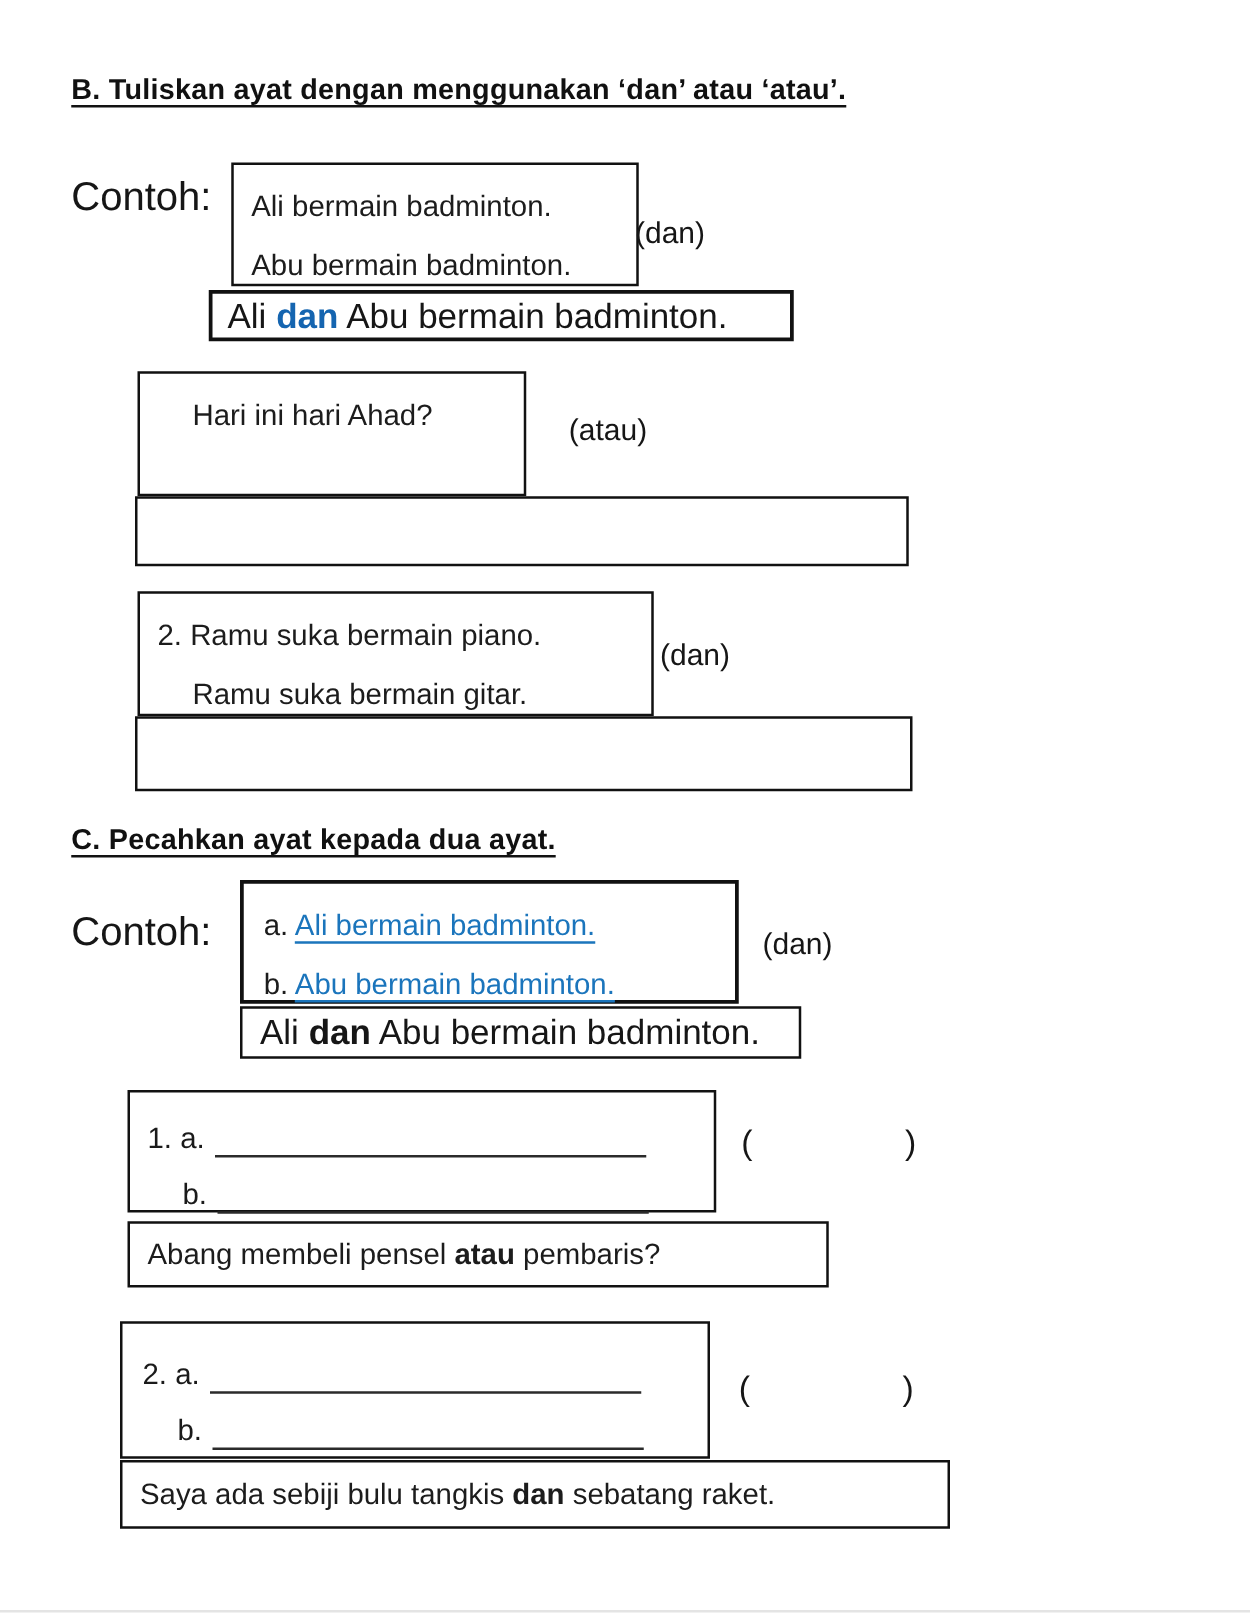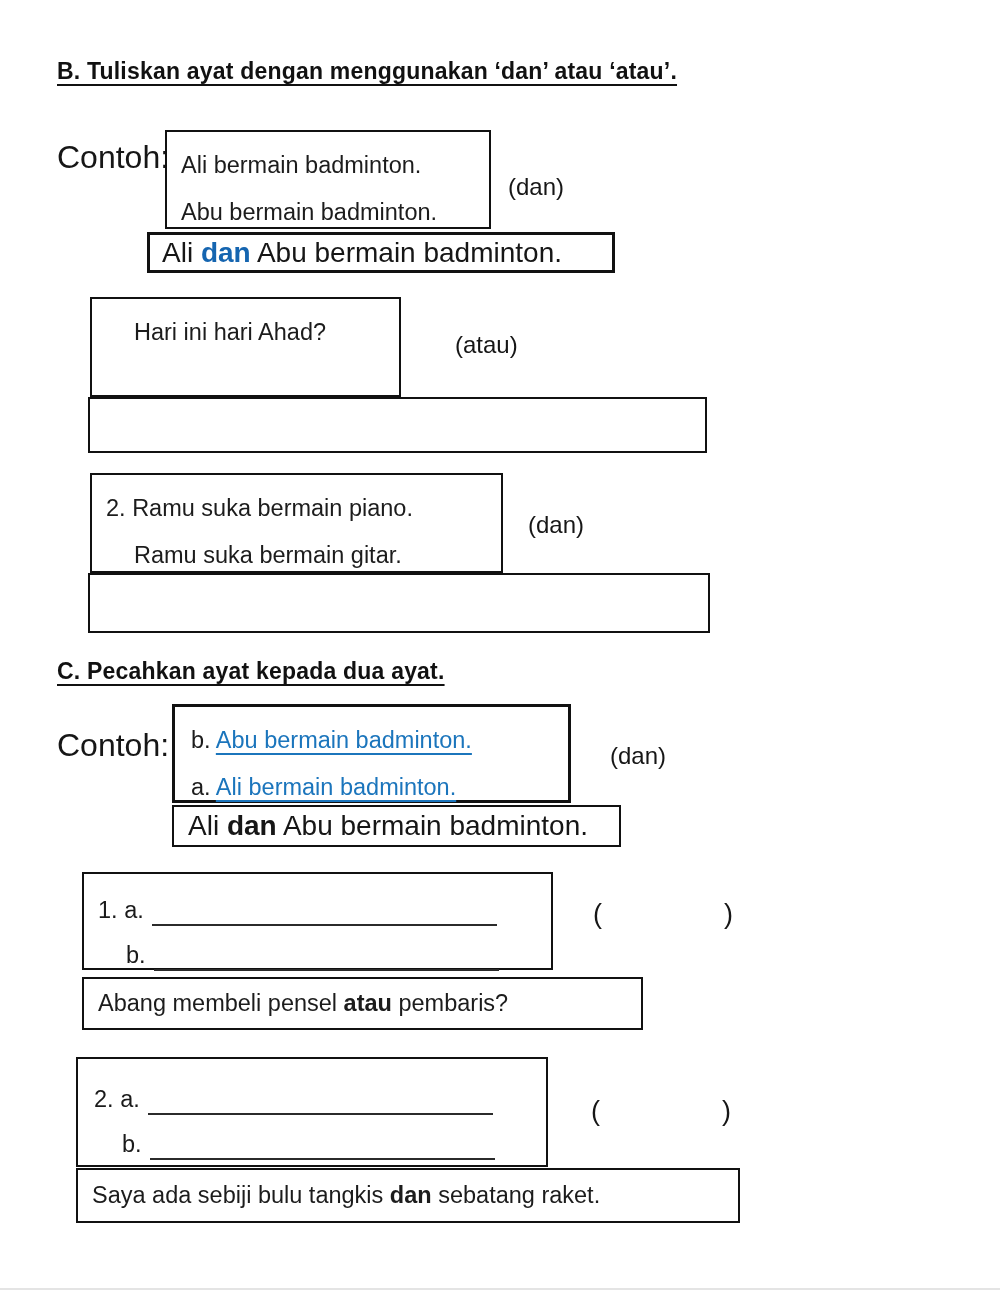--- a/index.html
+++ b/index.html
@@ -9,21 +9,21 @@
     overflow:hidden;
     padding-left:31px;
   }
   .abs{position:absolute;}
   .sec-title{
     font-size:23px;font-weight:700;letter-spacing:.2px;
     text-decoration:underline;text-decoration-thickness:2px;text-underline-offset:5px;
     color:#111;
   }
   .contoh{font-size:32px;color:#161616;}
-  .box{position:absolute;border:2px solid #111;background:#fff;box-sizing:border-box;}
+  .box{position:absolute;border:2px solid #111;background:#fff;box-sizing:border-box;margin-left:20px;}
   .box.thick{border-width:3px;}
   .sent{font-size:23.5px;color:#1c1c1c;line-height:47px;white-space:nowrap;}
   .sent .ind{display:block;padding-left:28px;}
   .connector{font-size:24px;color:#161616;}
   .centered{display:flex;align-items:center;}
   .blue{color:#1b75bc;}
   .blue .b{font-weight:700;color:#1565b0;}
   .black-ans{font-size:28px;color:#161616;white-space:nowrap;}
   .black-ans .b{font-weight:700;}
   .bluelink{
@@ -78,26 +78,26 @@
   </div>
   <div class="abs connector" style="left:528px;top:511px;">(dan)</div>
   <div class="box" style="left:88px;top:573px;width:622px;height:60px;"></div>
 
   <div class="abs sec-title" style="left:57px;top:658px;">C. Pecahkan ayat kepada dua ayat.</div>
 
   <div class="abs contoh" style="left:57px;top:727px;">Contoh:</div>
 
   <div class="box thick" style="left:172px;top:704px;width:399px;height:99px;padding:10px 0 0 16px;">
     <div class="sent">
+      <span class="ab-label">a.</span>
+      <span class="bluelink">Ali bermain badminton.</span>
+    </div>
+    <div class="sent">
       <span class="ab-label">b.</span>
       <span class="bluelink">Abu bermain badminton.</span>
-    </div>
-    <div class="sent">
-      <span class="ab-label">a.</span>
-      <span class="bluelink">Ali bermain badminton.</span>
     </div>
   </div>
 
   <div class="abs connector" style="left:610px;top:742px;">(dan)</div>
 
   <div class="box centered" style="left:172px;top:805px;width:449px;height:42px;padding-left:14px;">
     <div class="black-ans">
       <span>Ali </span><span class="b">dan</span><span> Abu bermain badminton.</span>
     </div>
   </div>

